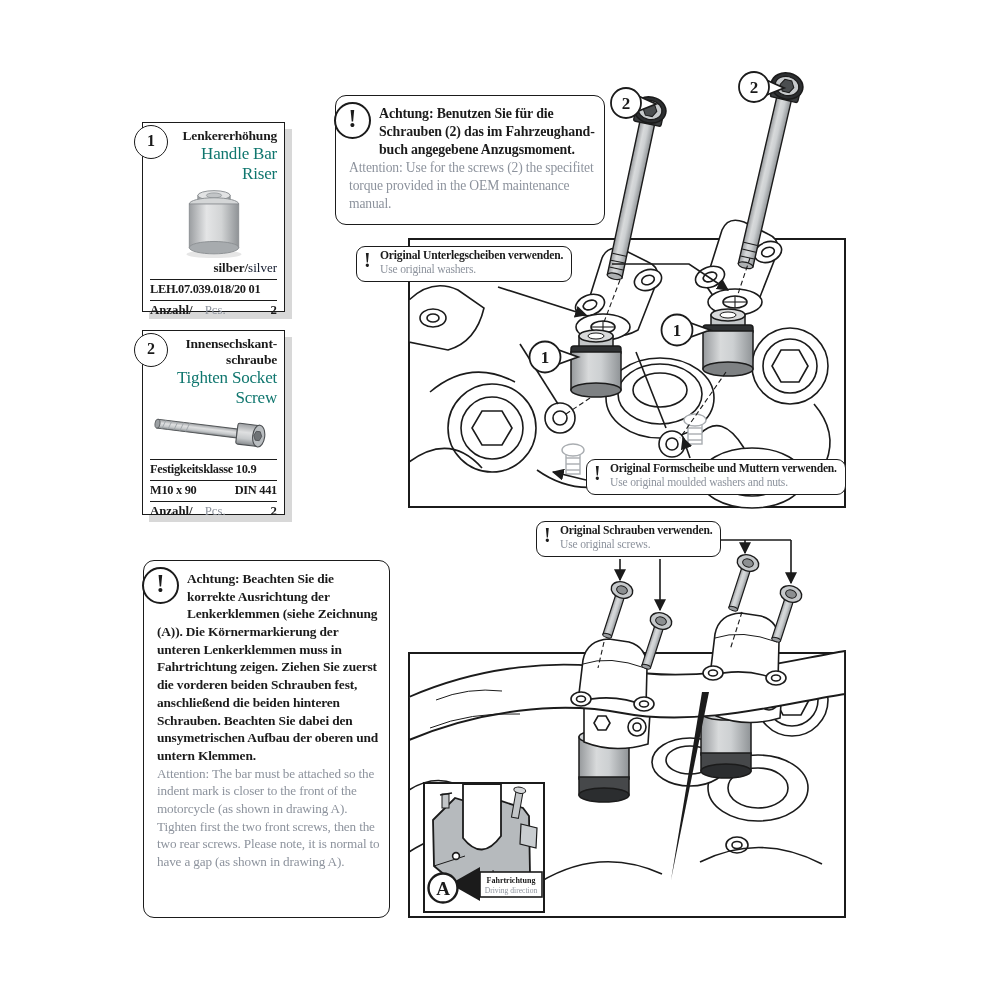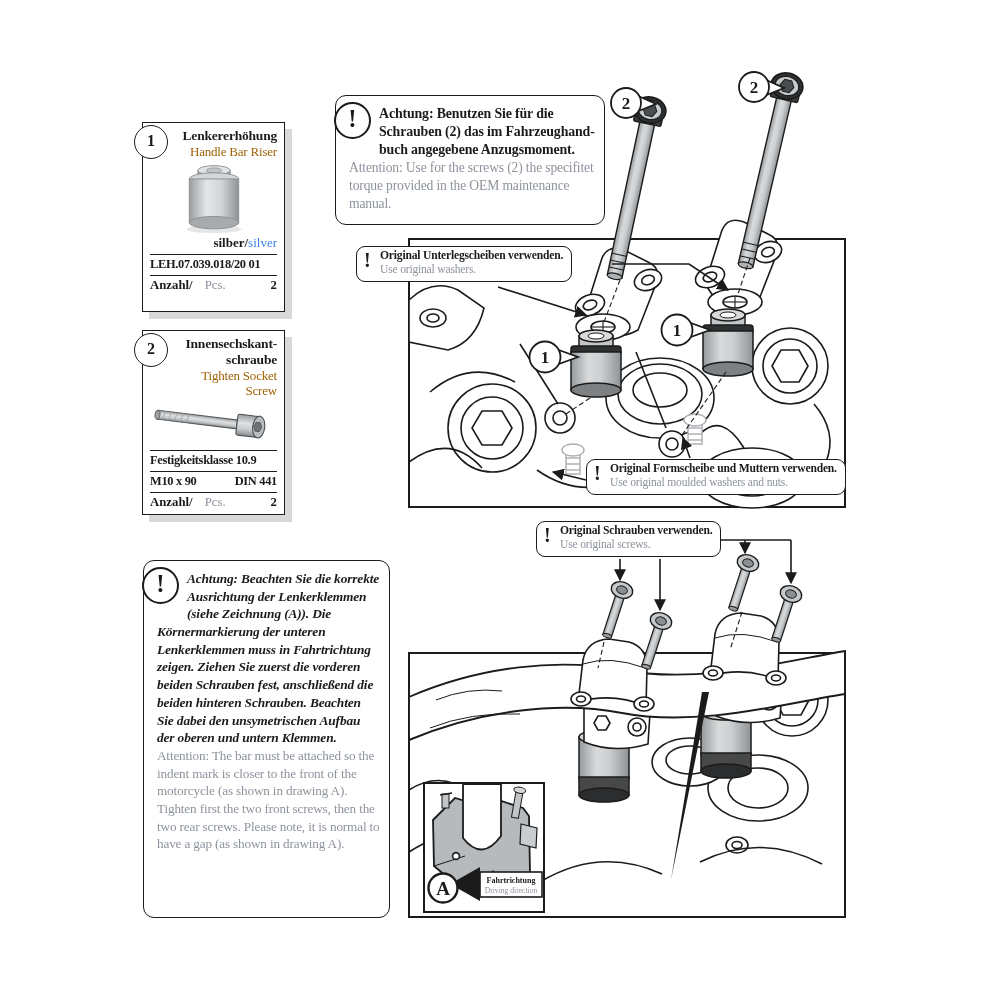--- a/index.html
+++ b/index.html
@@ -7,44 +7,44 @@
         font-family:"Liberation Serif","DejaVu Serif",serif;color:#1b1b1b;}
 
   
   .part-box{position:absolute;width:143px;background:#fff;border:1.8px solid #1b1b1b;
             box-shadow:7px 7px 0 #d8d8d8;box-sizing:border-box;padding:5px 7px 4px 7px;}
   .pb-num{position:absolute;left:-9px;top:2px;width:32px;height:32px;background:#fff;
           border:1.8px solid #1b1b1b;border-radius:50%;text-align:center;line-height:30px;
           font-weight:bold;font-size:16px;}
   .pb-title{margin-left:24px;text-align:right;line-height:1.18;}
   .pb-title .de{font-weight:bold;font-size:13.5px;letter-spacing:-0.2px;}
-  .pb-title .en{color:#a16207;font-size:13px;letter-spacing:-0.2px;}
+  .pb-title .en{color:#0f766e;font-size:17px;letter-spacing:-0.2px;}
   .pb-img{display:flex;justify-content:center;align-items:center;}
   .row-line{border-top:1.6px solid #1b1b1b;margin:3px 0 2px 0;}
   .pb-color{text-align:right;font-size:13px;}
   .pb-color .de{font-weight:bold;}
-  .pb-color .en{color:#3b82f6;}
+  .pb-color .en{color:#0f172a;}
   .pb-code{font-weight:bold;font-size:12.4px;letter-spacing:-0.3px;}
   .pb-qty{display:flex;font-size:12.8px;}
   .pb-qty .de{font-weight:bold;}
   .pb-qty .en{color:#8d939d;margin-left:12px;}
   .pb-qty .num{margin-left:auto;font-weight:bold;}
   .spec{font-weight:bold;font-size:12.4px;letter-spacing:-0.3px;display:flex;}
   .spec .r{margin-left:auto;}
 
   
   .warnbox{position:absolute;border:1.9px solid #1b1b1b;border-radius:11px;background:#fff;
            box-sizing:border-box;padding:9px 9px 8px 13px;}
   .bang{float:left;width:33px;height:33px;border:2px solid #1b1b1b;border-radius:50%;background:#fff;
         text-align:center;font-weight:bold;font-size:25px;line-height:30px;margin:-3px 8px 4px -15px;}
   .warn-de{font-weight:bold;letter-spacing:-0.15px;}
   .warn-en{color:#8d939d;letter-spacing:-0.15px;}
   #warn-top .warn-de{font-size:13.9px;line-height:1.3;}
   #warn-top .warn-en{font-size:13.6px;line-height:1.3;}
-  #warn-bottom .warn-de{font-size:13.4px;line-height:1.32;font-style:italic;}
+  #warn-bottom .warn-de{font-size:13.4px;line-height:1.32;}
   #warn-bottom .warn-en{font-size:13.2px;line-height:1.34;}
 
   
   .callout{position:absolute;border:1.8px solid #1b1b1b;border-radius:9px;background:#fff;
            padding:2px 8px 3px 23px;white-space:nowrap;line-height:1.24;}
   .cbang{position:absolute;left:7px;top:1px;font-weight:bold;font-size:20px;}
   .callout .de{font-weight:bold;font-size:11.6px;display:block;letter-spacing:-0.2px;}
   .callout .en{color:#8d939d;font-size:11.6px;display:block;letter-spacing:-0.2px;}
 
   

